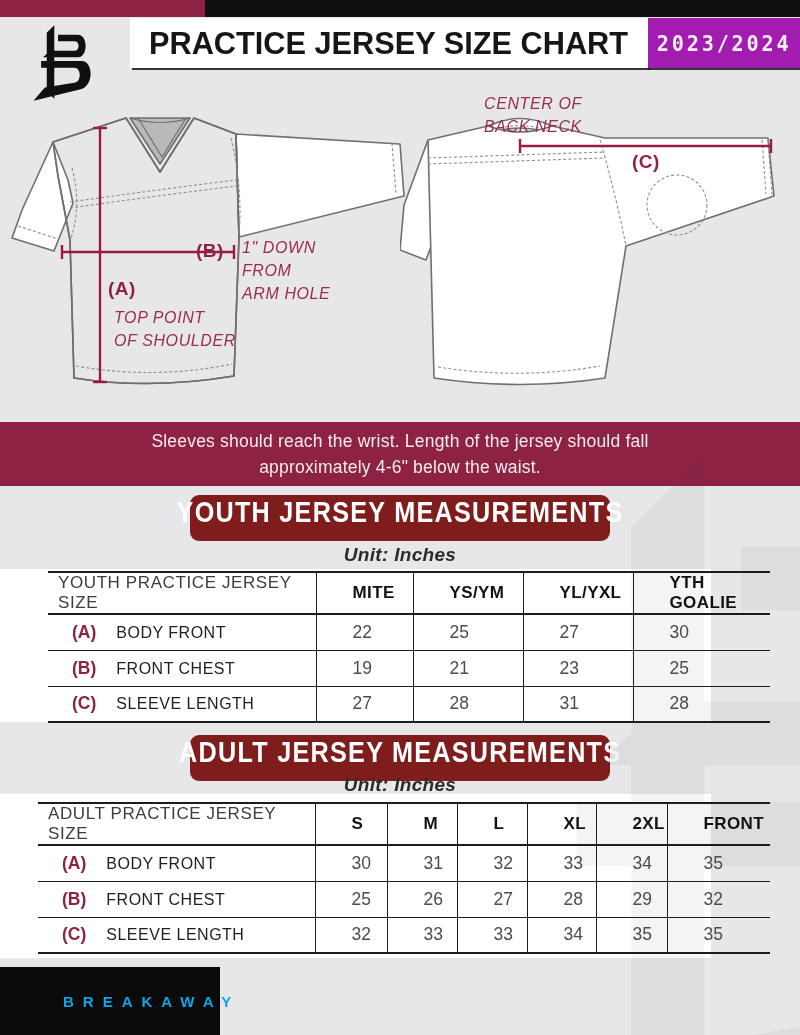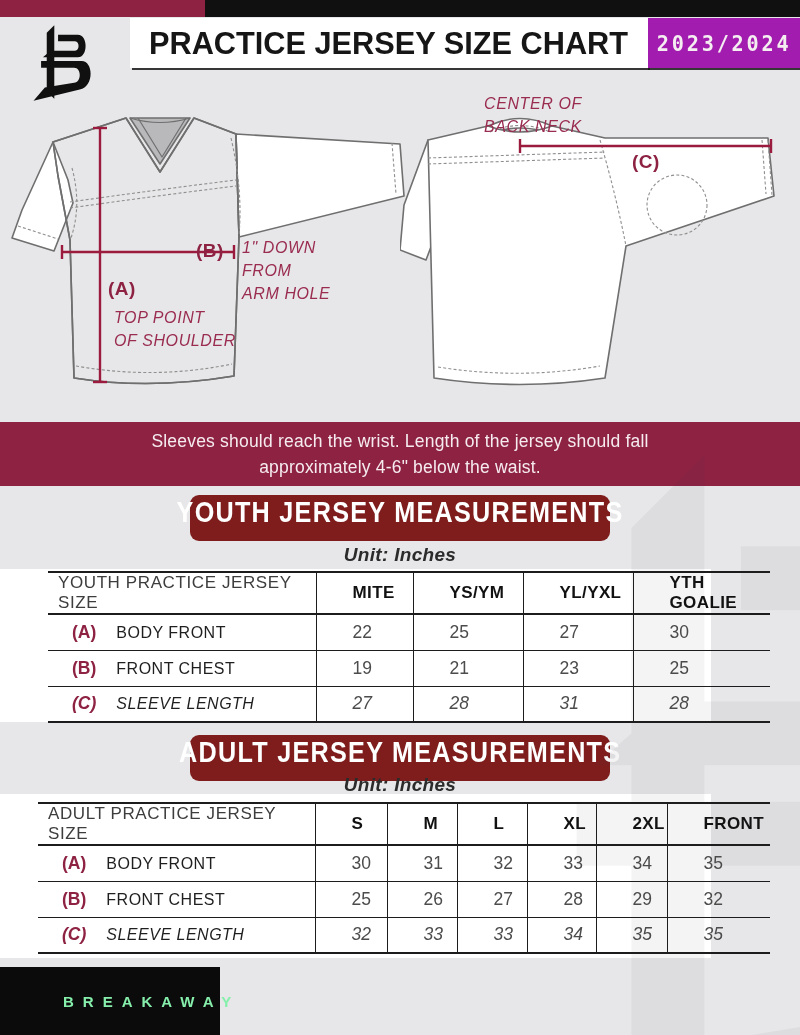--- a/index.html
+++ b/index.html
@@ -49,42 +49,42 @@
   .band-youth { top:569px; height:153px; }
   .band-adult { top:794px; height:164px; }
 
   table.size-table { border-collapse:collapse; table-layout:fixed; background:transparent; }
   table.size-table th, table.size-table td { padding:0; }
   .youth-table { position:absolute; left:48px; top:2px; width:722px; }
   .adult-table { position:absolute; left:38px; top:8px; width:732px; }
 
   table.size-table thead tr { height:36px; border-top:2.5px solid #1c1c1c; border-bottom:2.5px solid #1c1c1c; }
   table.size-table tbody tr { height:36px; border-bottom:1.5px solid #1c1c1c; }
-  table.size-table tbody tr:last-child { border-bottom:2.5px solid #1c1c1c;font-style:italic; }
+  table.size-table tbody tr:last-child { border-bottom:2.5px solid #1c1c1c; }
   table.size-table th.c-size, table.size-table td.c-size { border-left:1.5px solid #1c1c1c; text-align:left; vertical-align:middle;padding-left:36px; }
   table.size-table th.c-label, table.size-table td.c-label { text-align:left; vertical-align:middle; }
 
   table.size-table th.c-label { font-weight:400; color:#3d3d3d; font-size:17px; letter-spacing:.6px; padding-left:10px; }
   table.size-table th.c-size { font-weight:700; color:#111; font-size:17px; letter-spacing:.4px; }
   table.size-table td.c-size { color:#4c4c4c; font-size:17.5px; }
   table.size-table td.c-label .key { color:#8E2243; font-weight:700; font-size:17.5px; padding-left:24px; }
   table.size-table td.c-label .lbl { color:#1f1f1f; font-size:16px; letter-spacing:.5px; padding-left:20px; }
   .adult-table td.c-label .key { padding-left:21px; }
 
   .youth-table col.cl { width:268px; } .youth-table col.c1 { width:97px; }
   .youth-table col.c2 { width:110px; } .youth-table col.c3 { width:110px; } .youth-table col.c4 { width:137px; }
   .adult-table col.cl { width:277px; } .adult-table col.c1 { width:72px; } .adult-table col.c2 { width:70px; }
   .adult-table col.c3 { width:70px; } .adult-table col.c4 { width:69px; } .adult-table col.c5 { width:71px; }
   .adult-table col.c6 { width:103px; }
 
   
   .footer { position:absolute; left:0; top:967px; width:800px; height:68px; z-index:6; display:flex; }
   .footer-black { width:220px; height:68px; background:#0b0b0b; display:flex; align-items:center; }
   .footer-black svg { margin-left:32px; }
-  .brand-word { color:#86efac; font-size:15px; font-weight:700; letter-spacing:9px; margin-left:31px; white-space:nowrap; }
+  .brand-word { color:#0ea5e9; font-size:15px; font-weight:700; letter-spacing:9px; margin-left:31px; white-space:nowrap; }
   .footer-maroon { flex:1; background:#8E2A4A; display:flex; align-items:center; }
   .footer-maroon .t { color:#F6ECF0; font-size:16px; line-height:1.32; padding:0 10px 0 17px; white-space:pre-line; letter-spacing:.1px; }
 
   
   .watermark { position:absolute; left:430px; top:455px; z-index:3; pointer-events:none; opacity:.05; }
 </style>
 </head>
 <body>
 
 <div class="page">

